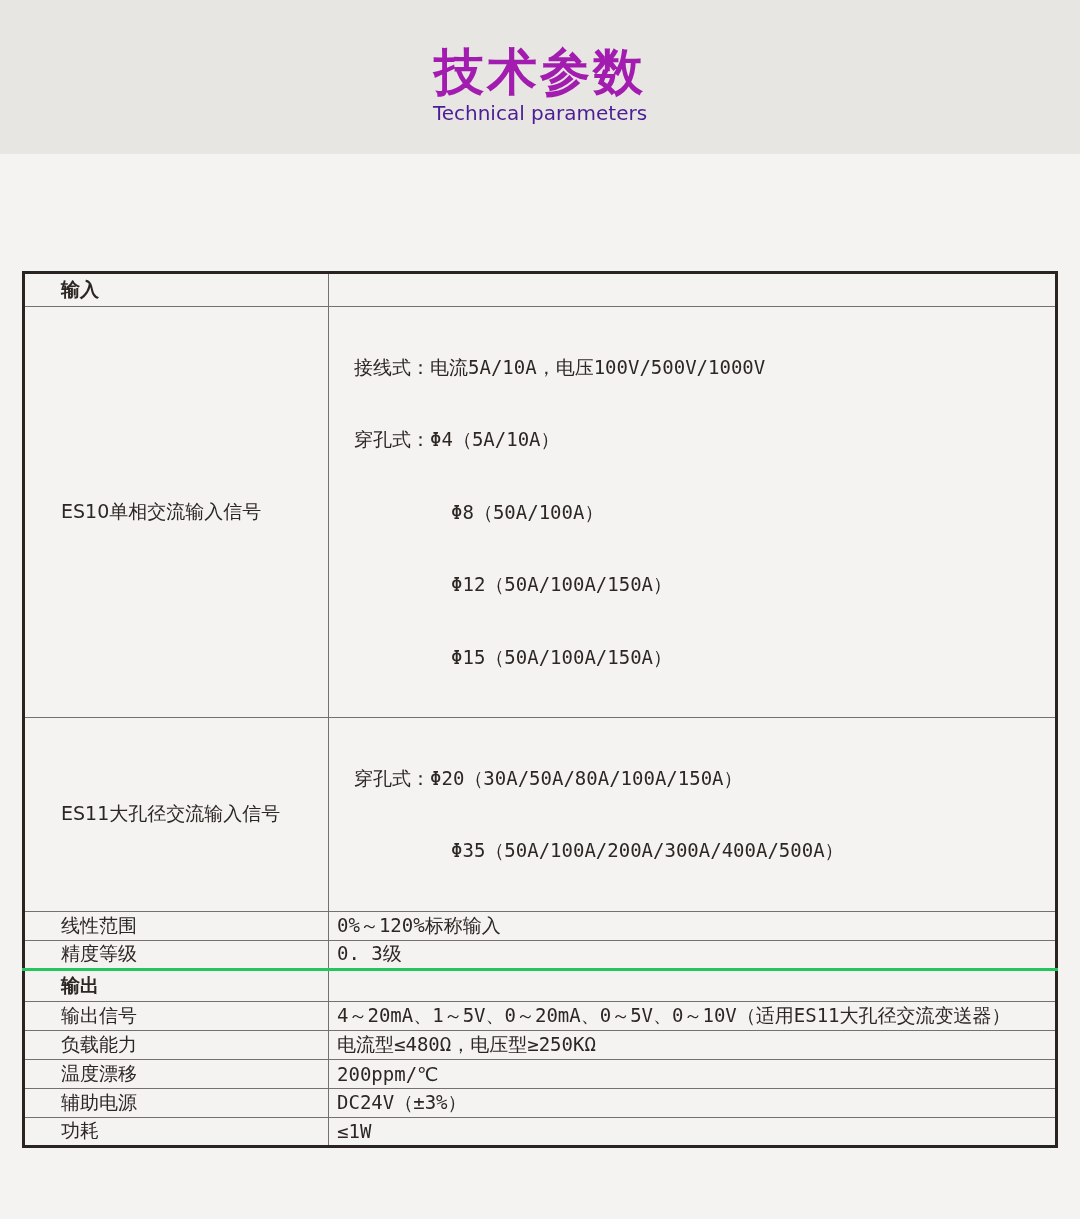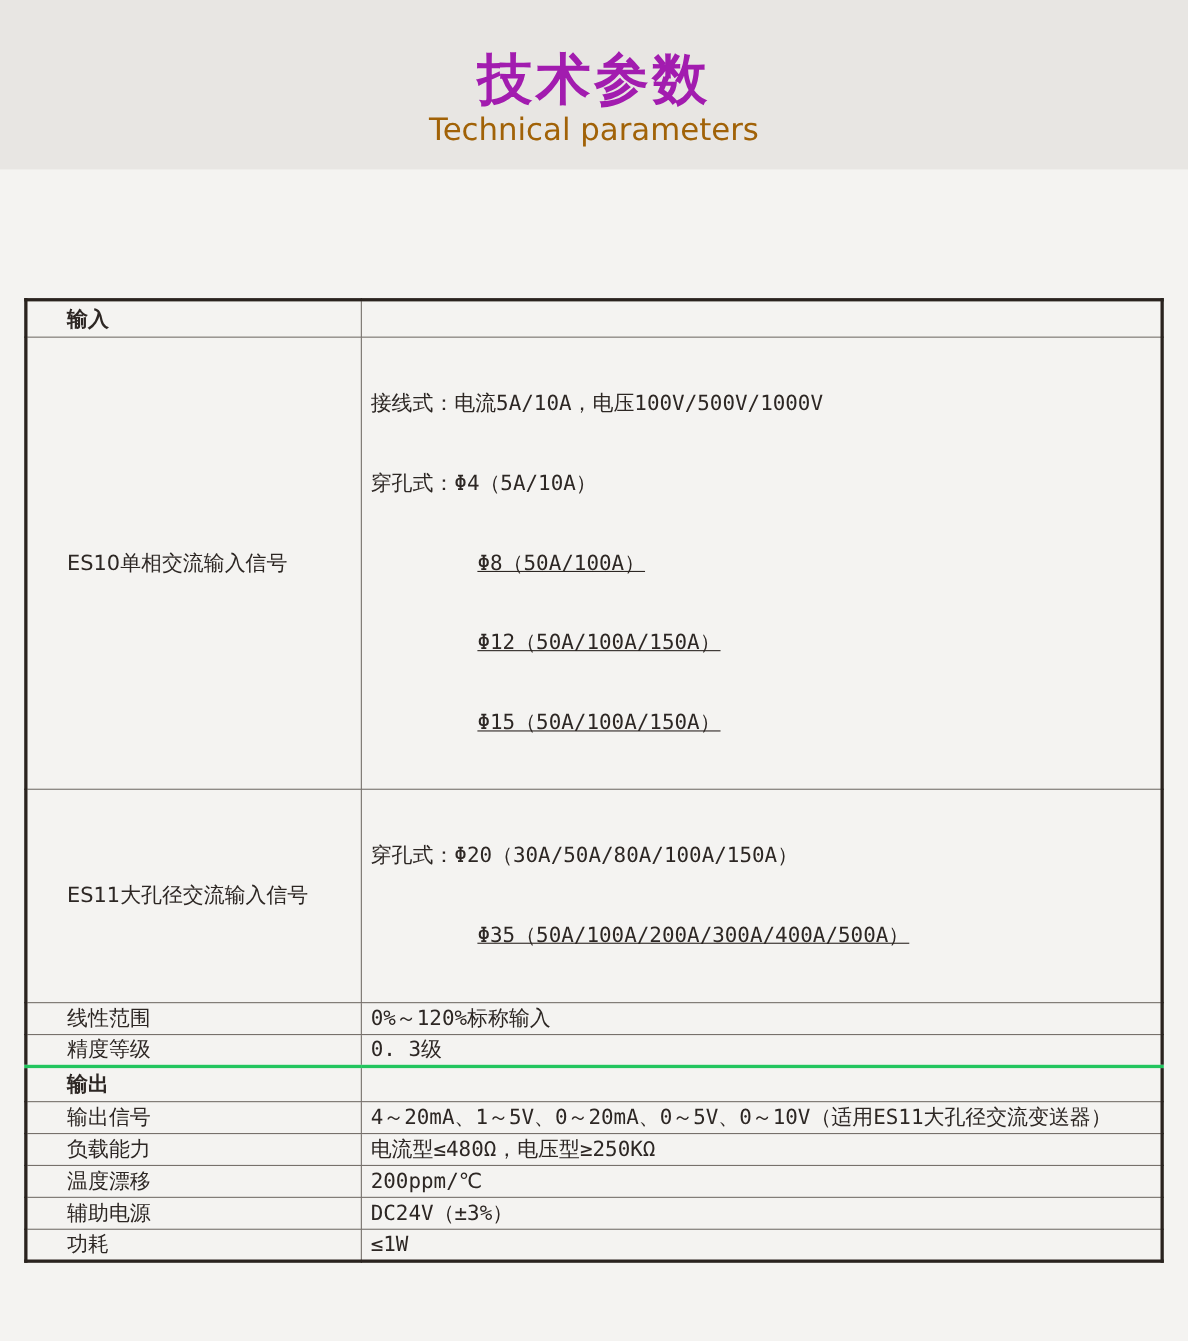--- a/index.html
+++ b/index.html
@@ -18,22 +18,22 @@
     padding-top: 44px;
   }
   .hero-title {
     font-size: 50px;
     font-weight: bold;
     letter-spacing: 3px;
     color: #a21caf;
     line-height: 1.12;
   }
   .hero-sub {
-    font-size: 28px;
-    color: #a16207;
+    font-size: 20px;
+    color: #4c1d95;
     margin-top: 1px;
   }
   table.spec {
     border-collapse: collapse;
     table-layout: fixed;
     width: 1036px;
     margin: 117px auto 0 auto;
     border: 3px solid #2a231f;
   }
   col.c1 { width: 305px; }
@@ -51,22 +51,22 @@
     white-space: pre-wrap;
   }
   tr.std td { height: 29px; }
   tr.section td {
     border-top: 3px solid #22c55e;
     height: 32px;
     font-weight: bold;
   }
   tr.first td { height: 34px; font-weight: bold; }
   td.multiline { padding-top: 2px; padding-bottom: 2px; }
-  .ln { line-height: 28.4px; white-space: pre; }
-  .ln.indent { padding-left: 97px; text-decoration: underline; }
+  .ln { line-height: 28.4px; white-space: pre; margin-left: 17px; }
+  .ln.indent { padding-left: 97px; }
   tr.es10 td { height: 144px; }
   tr.es11 td { height: 87px; }
   tr.es11 td.val, tr.overload-a td.overload-label { vertical-align: top; }
 </style>
 </head>
 <body>
 
 <div class="hero">
   <div class="hero-title">技术参数</div>
   <div class="hero-sub">Technical parameters</div>

